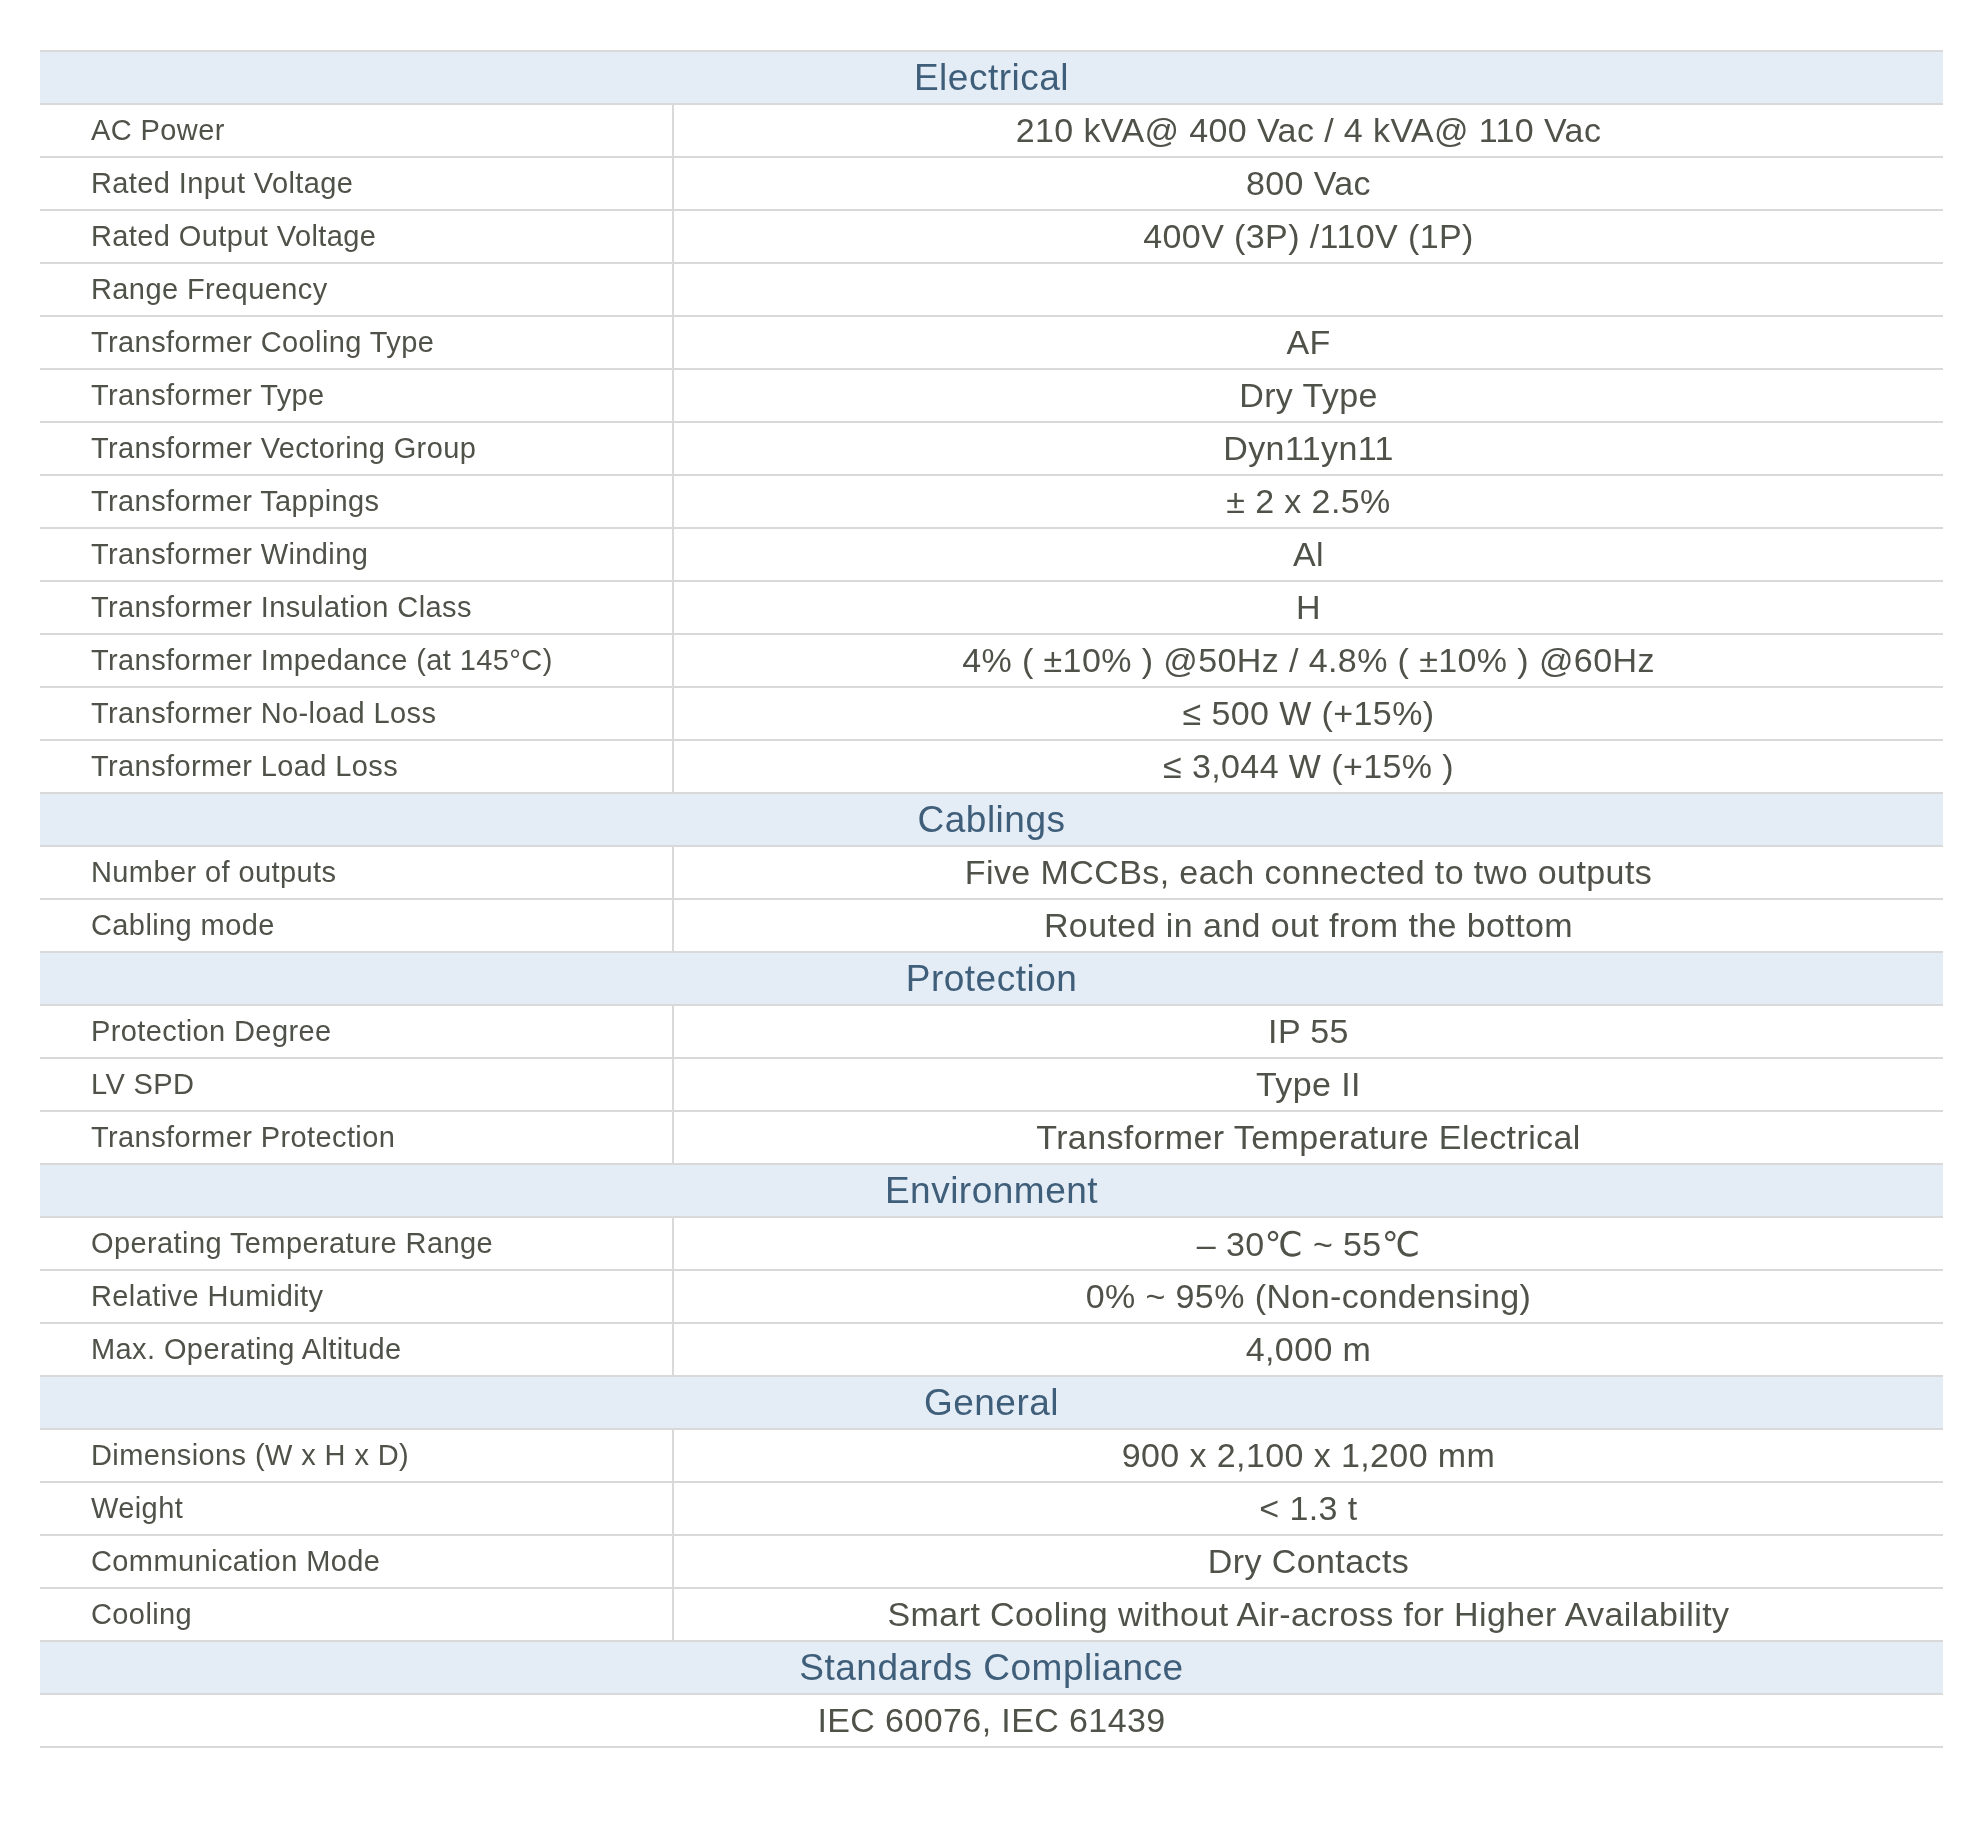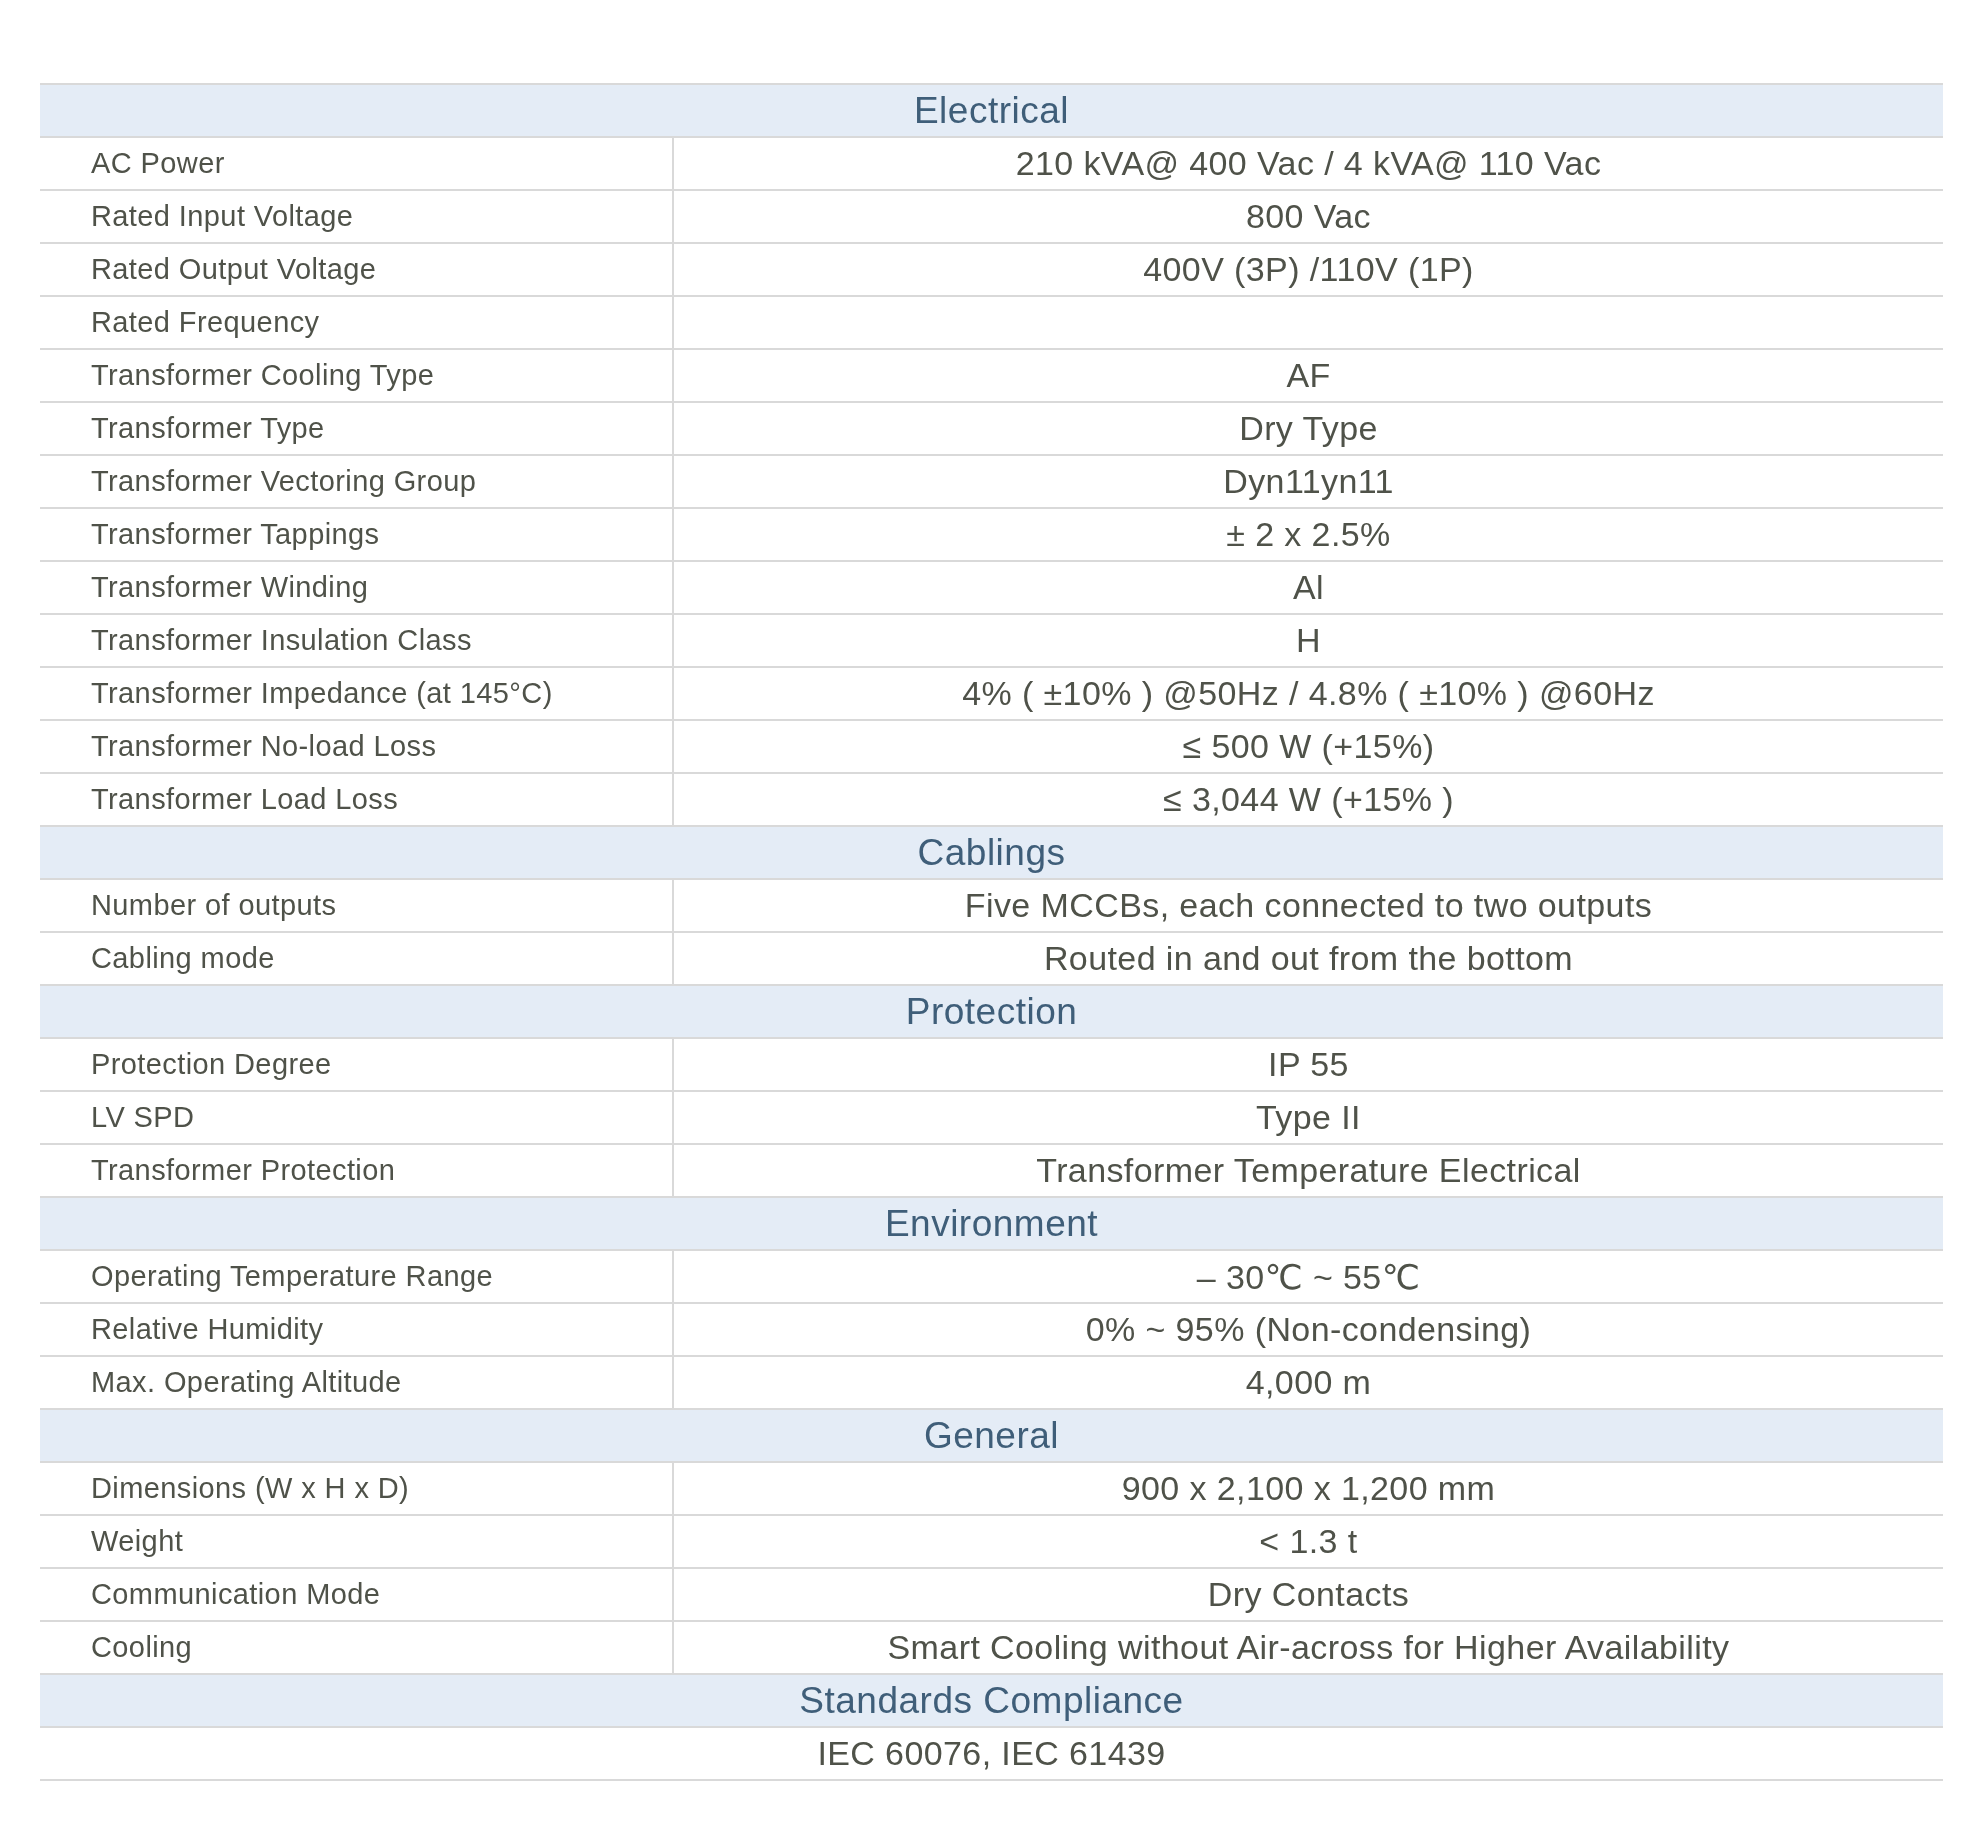--- a/index.html
+++ b/index.html
@@ -13,21 +13,20 @@
     position: relative;
     font-family: "Liberation Sans", "DejaVu Sans", sans-serif;
     -webkit-font-smoothing: antialiased;
   }
   .spec-table {
     position: absolute;
     left: 40px;
     top: 50px;
     width: 1903px;
     border-top: 2px solid var(--border, #d6d6d6);
-    margin-top: 33px;
   }
   .section-header {
     height: 51px;
     background: var(--section-bg, #e4ecf6);
     border-bottom: 2px solid var(--border, #d6d6d6);
     display: flex;
     align-items: center;
     justify-content: center;
     font-size: 37px;
     letter-spacing: 0.5px;
@@ -78,21 +77,21 @@
     </div>
     <div class="spec-row">
       <div class="label-cell">Rated Input Voltage</div>
       <div class="value-cell">800 Vac</div>
     </div>
     <div class="spec-row">
       <div class="label-cell">Rated Output Voltage</div>
       <div class="value-cell">400V (3P) /110V (1P)</div>
     </div>
     <div class="spec-row">
-      <div class="label-cell">Rated Frequency</div>
+      <div class="label-cell">Range Frequency</div>
     </div>
     <div class="spec-row">
       <div class="label-cell">Transformer Cooling Type</div>
       <div class="value-cell">AF</div>
     </div>
     <div class="spec-row">
       <div class="label-cell">Transformer Type</div>
       <div class="value-cell">Dry Type</div>
     </div>
     <div class="spec-row">

